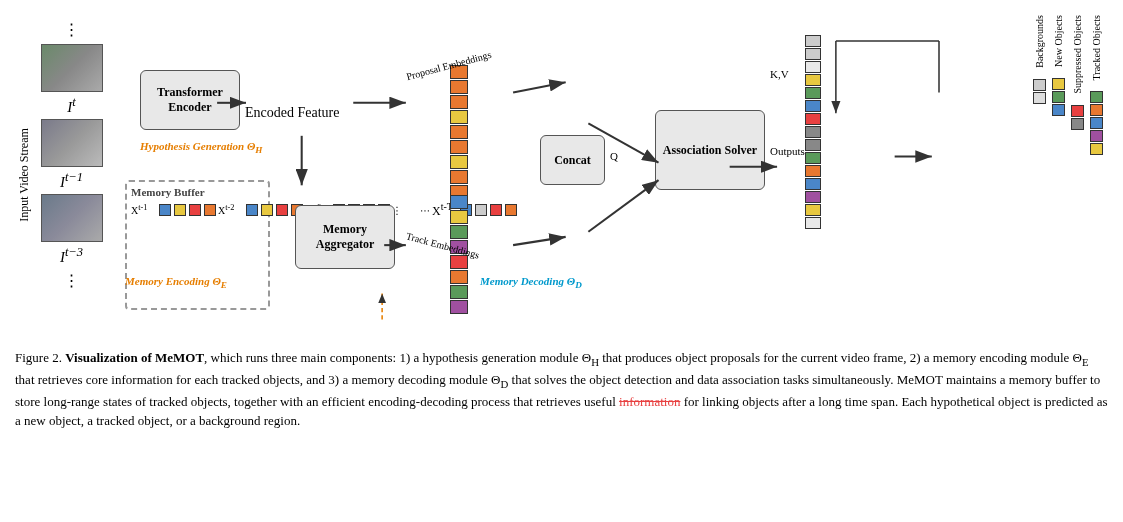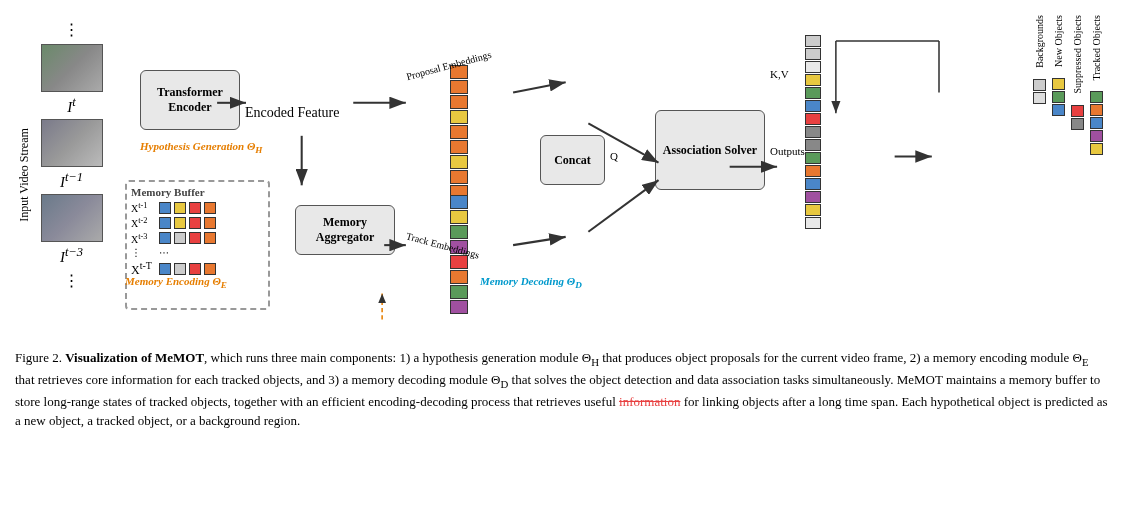--- a/index.html
+++ b/index.html
@@ -74,21 +74,21 @@
     .box-transformer-enc {
       left: 30px; top: 60px;
       width: 100px; height: 60px;
     }
     .box-transformer-dec {
       left: 185px; top: 60px;
       width: 100px; height: 60px;
     }
     .box-memory-agg {
       left: 185px; top: 195px;
-      width: 100px; height: 50px;
+      width: 100px; height: 64px;
     }
     .box-concat {
       left: 430px; top: 125px;
       width: 65px; height: 50px;
     }
     .box-assoc {
       left: 545px; top: 100px;
       width: 110px; height: 80px;
     }
     
@@ -126,21 +126,21 @@
       padding: 4px;
     }
     .memory-buffer-title {
       font-size: 11px;
       font-weight: bold;
       color: #444;
       margin-bottom: 3px;
     }
     .mem-rows {
       display: flex;
-      flex-direction: column;
+      flex-direction: row;
       gap: 2px;
     }
     .mem-row {
       display: flex;
       align-items: center;
       gap: 3px;
       font-size: 10px;
     }
     .mem-cell {
       width: 12px; height: 12px;

